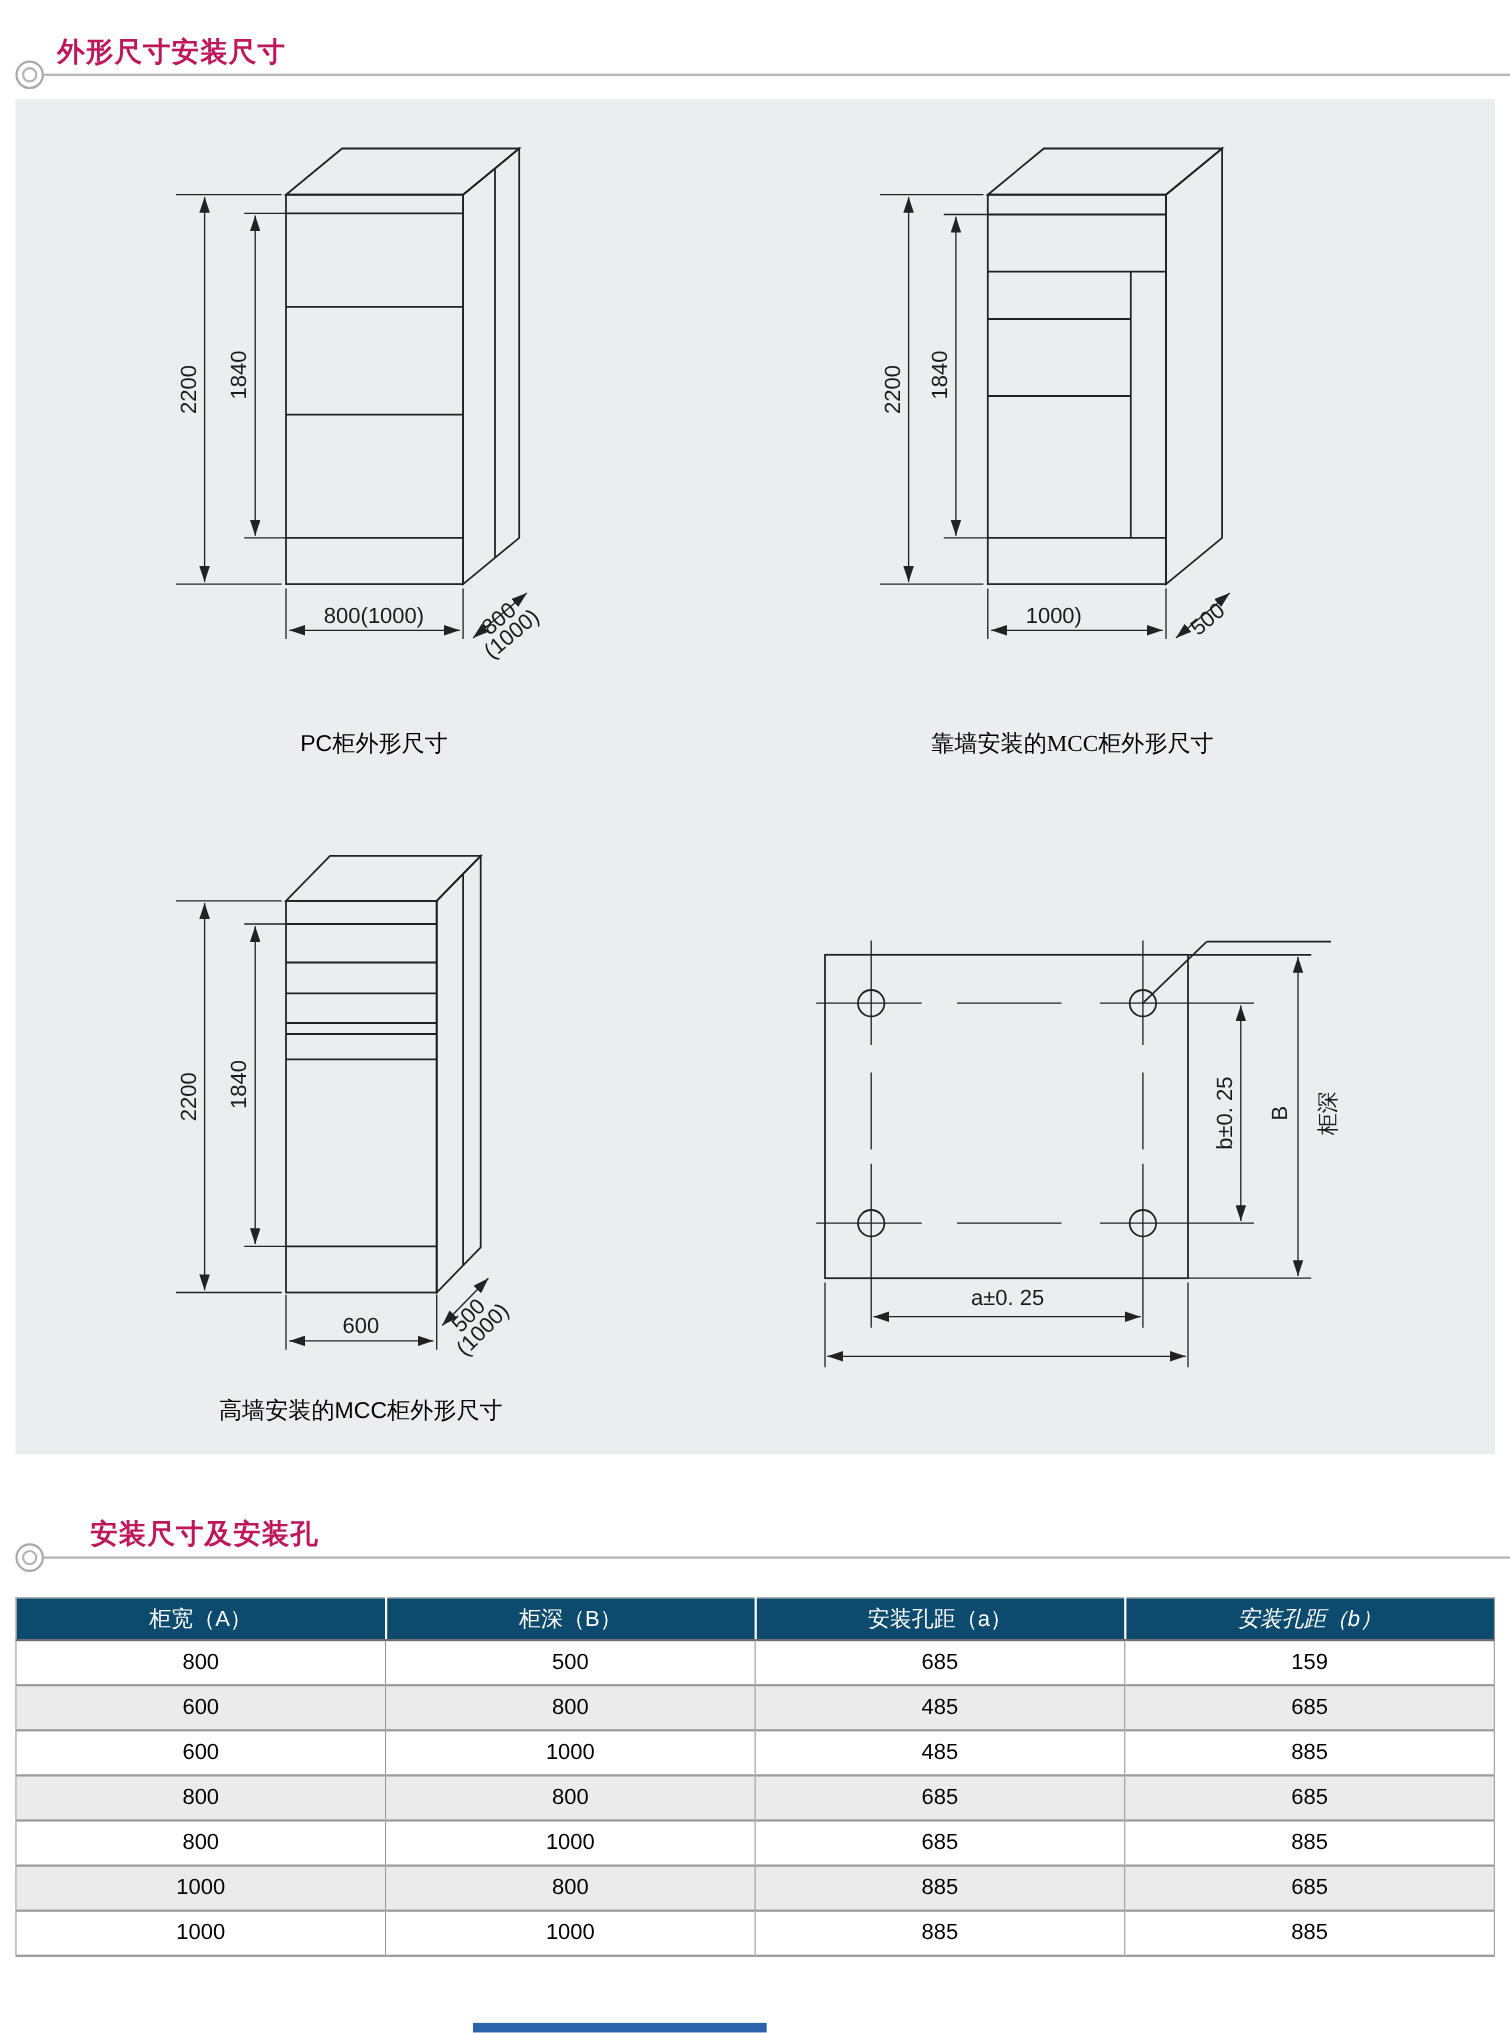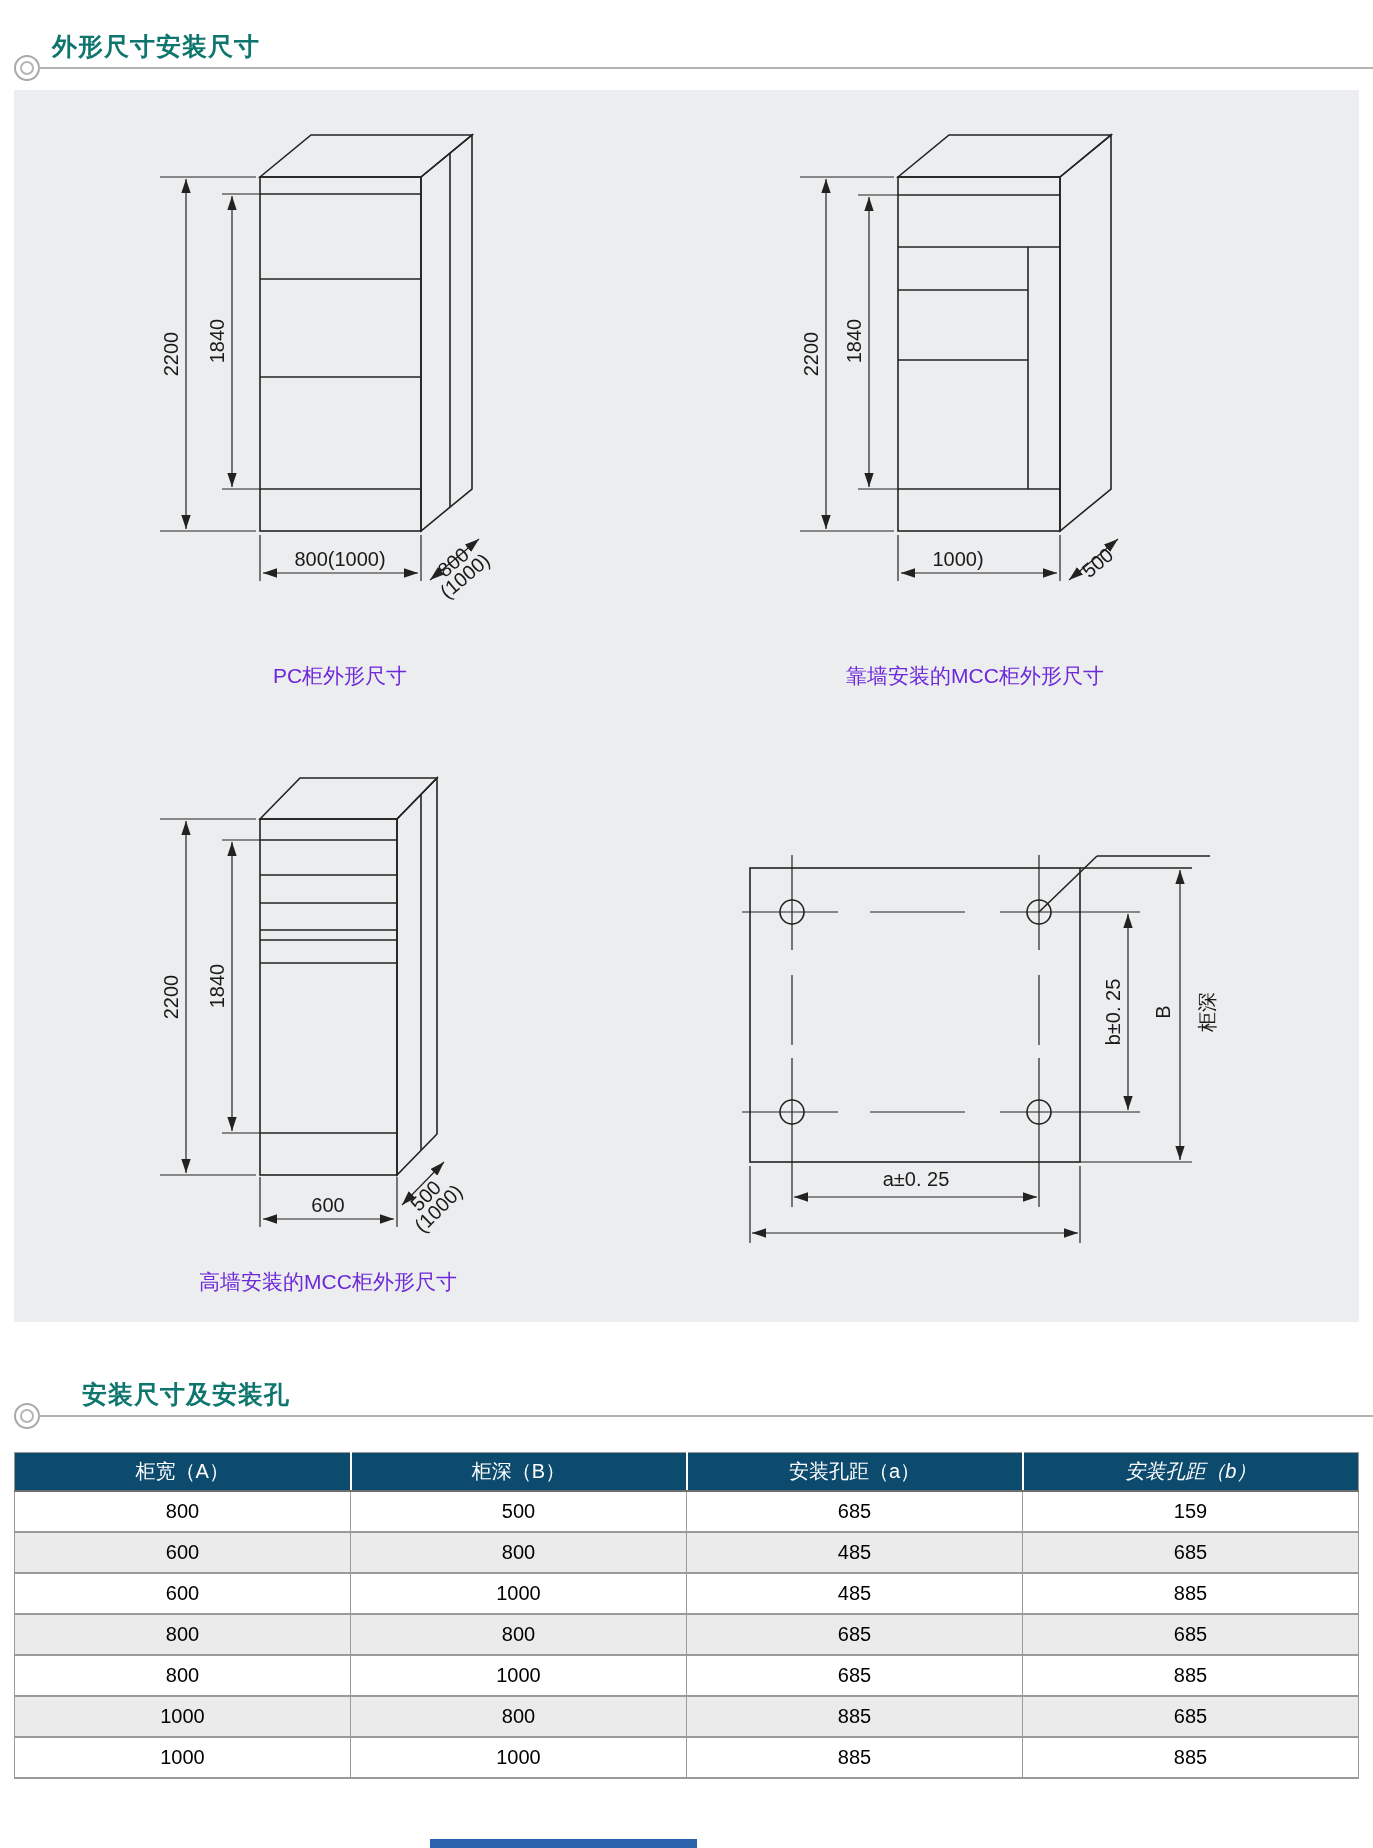--- a/index.html
+++ b/index.html
@@ -1,26 +1,26 @@
 <!DOCTYPE html>
 <html><head>
 <meta charset="utf-8">
 <style>
   html,body{margin:0;padding:0;background:#fff;}
   #page{position:relative;width:1373px;height:1848px;background:#ffffff;overflow:hidden;
         font-family:"Liberation Sans","DejaVu Sans",sans-serif;}
   .panel{position:absolute;left:14px;top:90px;width:1345px;height:1232px;background:#ecedee;}
-  .sec-title{position:absolute;left:52px;font-size:25px;font-weight:bold;color:#0f766e;letter-spacing:1px;}
+  .sec-title{position:absolute;left:52px;font-size:25px;font-weight:bold;color:#be185d;letter-spacing:1px;}
   .sec-rule{position:absolute;left:38px;width:1335px;height:2px;background:#b3b3b3;}
   .bullet{position:absolute;width:26px;height:26px;border:2px solid #a9a9a9;border-radius:50%;
           box-sizing:border-box;background:#fff;display:flex;align-items:center;justify-content:center;}
   .bullet .inner{width:14px;height:14px;border:2px solid #b5b5b5;border-radius:50%;box-sizing:border-box;}
   svg#draw{position:absolute;left:0;top:0;}
   svg#draw text{font-family:"Liberation Sans","DejaVu Sans",sans-serif;font-size:20px;fill:#1a1a1a;}
-  .caption{position:absolute;font-size:21px;color:#6d28d9;text-align:center;}
+  .caption{position:absolute;font-size:21px;color:#000000;text-align:center;}
   .tablewrap{position:absolute;left:14px;top:1452px;width:1345px;}
   table{width:100%;border-collapse:collapse;table-layout:fixed;font-size:20px;border:1px solid #9a9a9a;}
   th{background:#0c4a6e;color:#fff;height:35px;font-weight:normal;
      border-right:2px solid #ffffff;border-bottom:2px solid #6f6f6f;text-align:center;}
   th:last-child{border-right:1px solid #9a9a9a;font-style:italic;}
   td{height:37px;text-align:center;color:#000;border-right:1px solid #9a9a9a;border-bottom:2px solid #9a9a9a;}
   tbody tr:nth-child(odd){background:#ffffff;}
   tbody tr:nth-child(even){background:#ebebec;}
   .footer-bar{position:absolute;left:430px;top:1839px;width:267px;height:9px;background:#2b62ac;}
 </style>
@@ -179,21 +179,21 @@
       <g stroke="none" fill="#1a1a1a">
         <text transform="rotate(-90 1120 1012)" x="1120" y="1012" text-anchor="middle">b±0. 25</text>
         <text transform="rotate(-90 1170 1012)" x="1170" y="1012" text-anchor="middle">B</text>
         <text transform="rotate(-90 1214 1012)" x="1214" y="1012" text-anchor="middle">柜深</text>
         <text x="916" y="1186" text-anchor="middle">a±0. 25</text>
       </g>
     </g>
   </svg>
 
   <div class="caption" style="left:190px;top:662px;width:300px;">PC柜外形尺寸</div>
-  <div class="caption" style="left:795px;top:662px;width:360px;">靠墙安装的MCC柜外形尺寸</div>
+  <div class="caption" style="left:795px;top:662px;width:360px;font-family:Liberation Serif, serif;">靠墙安装的MCC柜外形尺寸</div>
   <div class="caption" style="left:168px;top:1268px;width:320px;">高墙安装的MCC柜外形尺寸</div>
 
   <div class="sec-title" style="top:1378px;margin-left:30px;">安装尺寸及安装孔</div>
   <div class="bullet" style="left:14px;top:1403px;">
     <span class="inner"></span>
   </div>
   <div class="sec-rule" style="top:1415px;"></div>
 
   <div class="tablewrap">
     <table>

